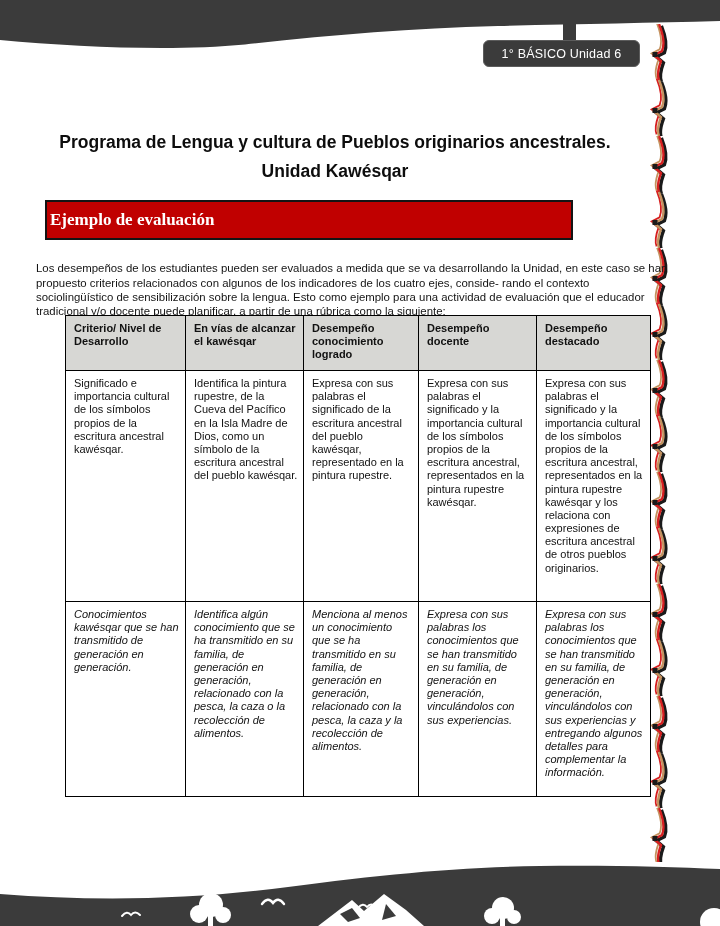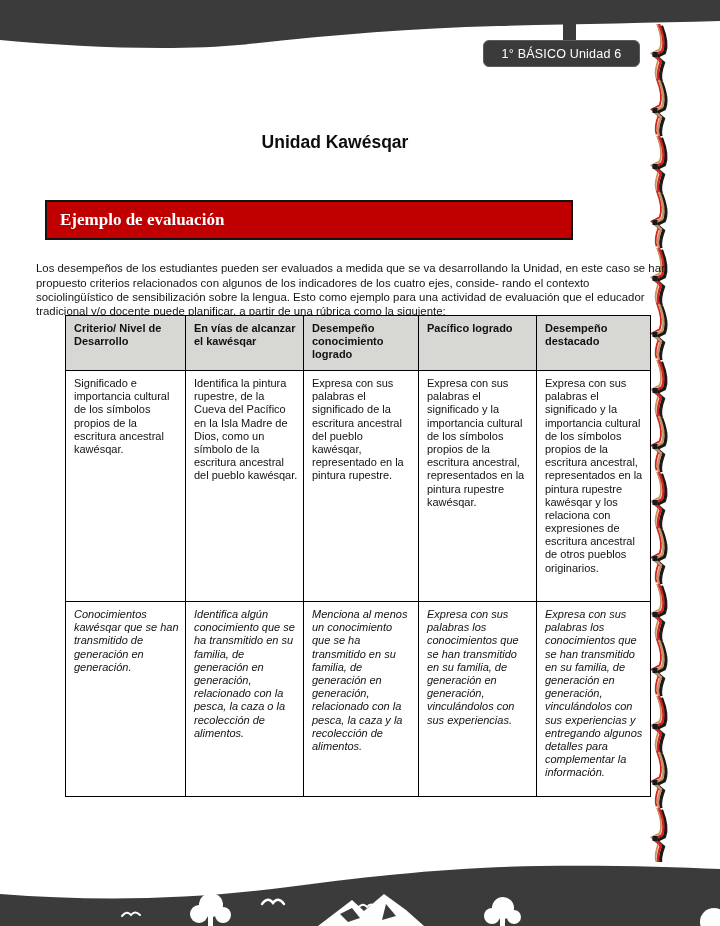--- a/index.html
+++ b/index.html
@@ -17,21 +17,21 @@
   
   #zigzag-border{position:absolute;left:646px;top:24px;width:30px;height:838px;}
 
   
   #page-title{position:absolute;left:40px;top:128px;width:590px;text-align:center;
     font-weight:bold;font-size:17.5px;line-height:1.65;color:#0d0d0d;}
 
   
   #section-banner{position:absolute;left:45px;top:200px;width:528px;height:40px;
     background:#c00000;border:2px solid #141414;box-sizing:border-box;
-    display:flex;align-items:center;padding-left:13px;
+    display:flex;align-items:center;padding-left:3px;
     font-family:"Liberation Serif", serif;font-weight:bold;font-size:17px;color:#ffffff;}
 
   
   #intro-paragraph{position:absolute;left:36px;top:250px;width:632px;
     font-size:11.4px;line-height:1.24;color:#141414;}
 
   
   #rubric-table{position:absolute;left:65px;top:315px;width:585px;
     border-collapse:collapse;table-layout:fixed;padding-left:13px;}
   #rubric-table th,#rubric-table td{border:1.6px solid #000;vertical-align:top;
@@ -71,20 +71,21 @@
           <path d="M13,0 C17,10 19,20 16,27 L8,31 L15,37 C12,45 11,51 13,56" fill="none" stroke="#d61f1f" stroke-width="1.8" transform="translate(-2.4,-1.6)"></path>
           <path d="M13,0 C17,10 19,20 16,27 L8,31 L15,37 C12,45 11,51 13,56" fill="none" stroke="#c4925f" stroke-width="2.4"></path>
           <rect x="6.5" y="28" width="5" height="5" fill="#1a1a1a"></rect>
         </g>
       </pattern>
     </defs>
     <rect width="30" height="838" fill="url(#zzpat)"></rect>
   </svg>
 
   <div id="page-title">
+    <div>Programa de Lengua y cultura de Pueblos originarios ancestrales.</div>
     <div>Unidad Kawésqar</div>
   </div>
 
   <div id="section-banner">
     <span>Ejemplo de evaluación</span>
   </div>
 
   <p id="intro-paragraph">Los desempeños de los estudiantes pueden ser evaluados a medida que se va desarrollando la Unidad, en este caso se han propuesto criterios relacionados con algunos de los indicadores de los cuatro ejes, conside- rando el contexto sociolingüístico de sensibilización sobre la lengua. Esto como ejemplo para una actividad de evaluación que el educador tradicional y/o docente puede planificar, a partir de una rúbrica como la siguiente:</p>
 
   <table id="rubric-table">
@@ -93,21 +94,21 @@
         <col style="width:118px">
         <col style="width:115px">
       <col style="width:118px">
         <col style="width:114px">
     </colgroup>
     <thead>
       <tr>
         <th>Criterio/ Nivel de Desarrollo</th>
         <th>En vías de alcanzar el kawésqar</th>
         <th>Desempeño conocimiento logrado</th>
-        <th>Pacífico logrado</th>
+        <th>Desempeño docente</th>
         <th>Desempeño destacado</th>
       </tr>
     </thead>
     <tbody>
       <tr class="row-1">
         <td>Significado e importancia cultural de los símbolos propios de la escritura ancestral kawésqar.</td>
         <td>Identifica la pintura rupestre, de la Cueva del Pacífico en la Isla Madre de Dios, como un símbolo de la escritura ancestral del pueblo kawésqar.</td>
         <td>Expresa con sus palabras el significado de la escritura ancestral del pueblo kawésqar, representado en la pintura rupestre.</td>
         <td>Expresa con sus palabras el significado y la importancia cultural de los símbolos propios de la escritura ancestral, representados en la pintura rupestre kawésqar.</td>
         <td>Expresa con sus palabras el significado y la importancia cultural de los símbolos propios de la escritura ancestral, representados en la pintura rupestre kawésqar y los relaciona con expresiones de escritura ancestral de otros pueblos originarios.</td>

